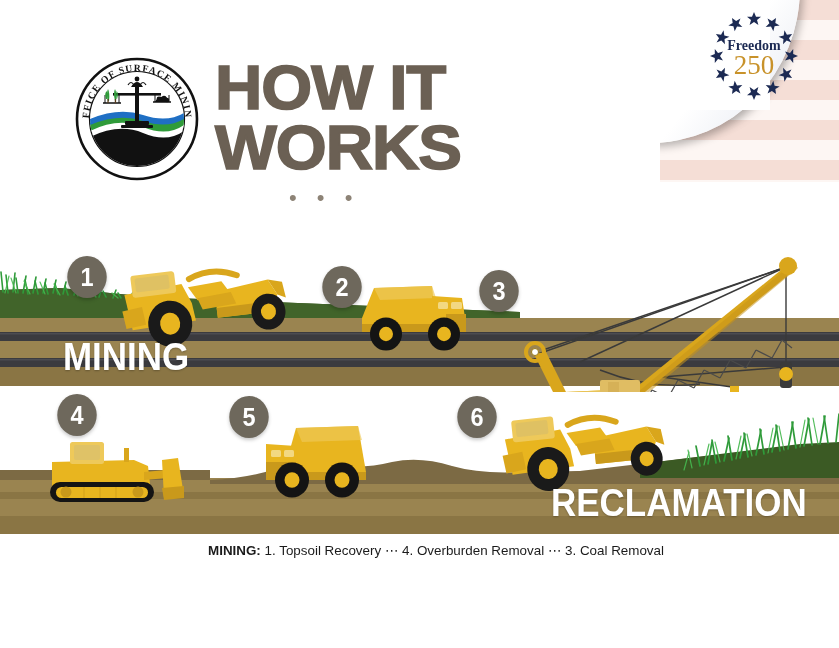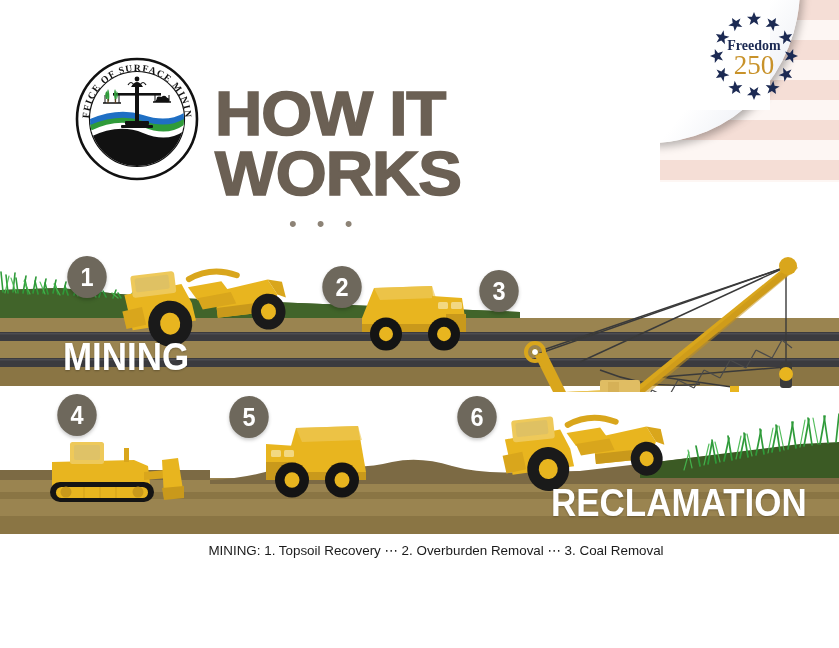--- a/index.html
+++ b/index.html
@@ -22,21 +22,21 @@
   .curl-white{position:absolute;left:-40px;top:-40px;width:150px;height:150px;background:#fff;}
 
   
   .seal{position:absolute;left:708px;top:8px;width:92px;height:98px;}
   .seal svg{display:block;}
 
   
   .logo{position:absolute;left:73px;top:55px;width:128px;height:128px;}
 
   
-  .title{position:absolute;left:215px;top:58px;width:300px;margin-top:26px;}
+  .title{position:absolute;left:215px;top:58px;width:300px;}
   .title-line{font-family:"Liberation Sans",sans-serif;font-weight:bold;
     font-size:63px;line-height:.95;letter-spacing:-1px;
     color:#6b6054;
     transform:scaleX(1.04);transform-origin:left center;
     -webkit-text-stroke:1.6px #6b6054;}
   .title-line.l2{font-size:63px;}
   .title-dots{margin-top:9px;margin-left:74px;color:#8d8376;font-size:22px;letter-spacing:7px;line-height:1;}
 
   
   .scene{position:absolute;left:0;width:839px;}
@@ -54,21 +54,21 @@
 
   
   .badge{position:absolute;width:42px;height:42px;border-radius:50%;
     background:#6e685c;color:#fff;font-weight:bold;font-size:25px;
     display:flex;align-items:center;justify-content:center;
     box-shadow:0 2px 4px rgba(0,0,0,.22);transform:scaleX(.94);}
 
   
   .caption{position:absolute;left:0;top:540px;width:839px;text-align:center;
     font-size:13.4px;color:#1b1b1b;line-height:1.62;}
-  .caption b{font-weight:normal;padding-left:33px;}
+  .caption b{font-weight:bold;padding-left:33px;}
 </style>
 </head>
 <body>
 
 <div id="stage">
 
   <div class="scene mining-scene">
     <svg class="scene-svg" width="839" height="124" viewBox="0 0 839 124">
 
       <g>
@@ -506,17 +506,17 @@
         </g>
       </g>
       <text x="46" y="42" text-anchor="middle" font-family="'Liberation Serif',serif" font-weight="bold" font-size="14" fill="#1c2a53">Freedom</text>
       <text x="46" y="66" text-anchor="middle" font-family="'Liberation Serif',serif" font-size="27" fill="#c8922a">250</text>
     </svg>
   </div>
 
   <div class="caption">
     <div>
       <b>MINING:</b>
-      <span>1. Topsoil Recovery  ⋯  2. Overburden Removal  ⋯  3. Coal Removal</span>
+      <span>1. Topsoil Recovery  ⋯  4. Overburden Removal  ⋯  3. Coal Removal</span>
     </div>
   </div>
 
 </div>
 
 </body></html>

